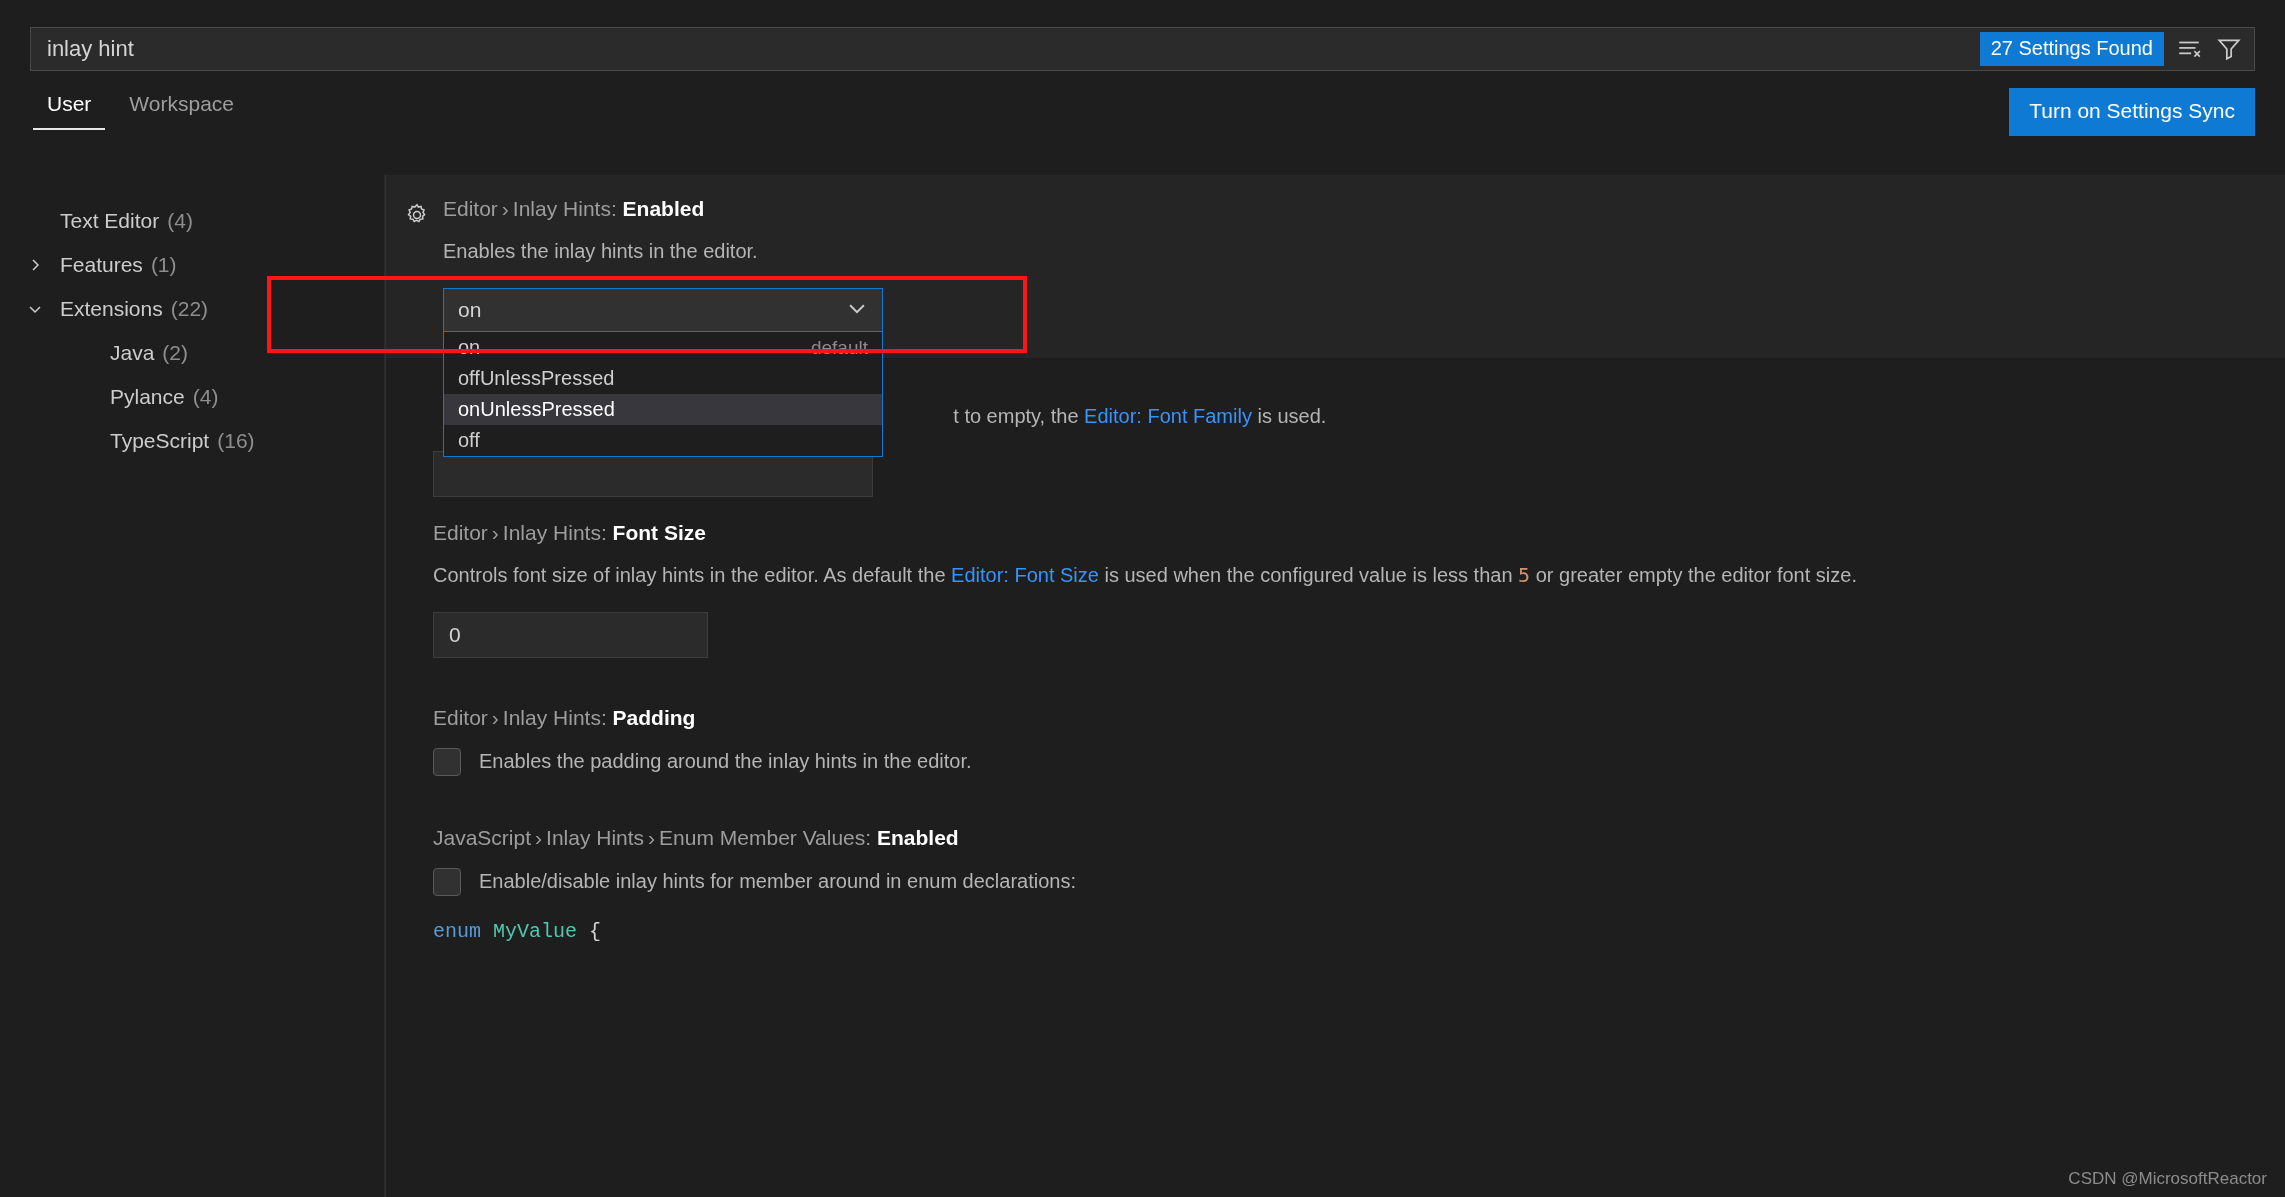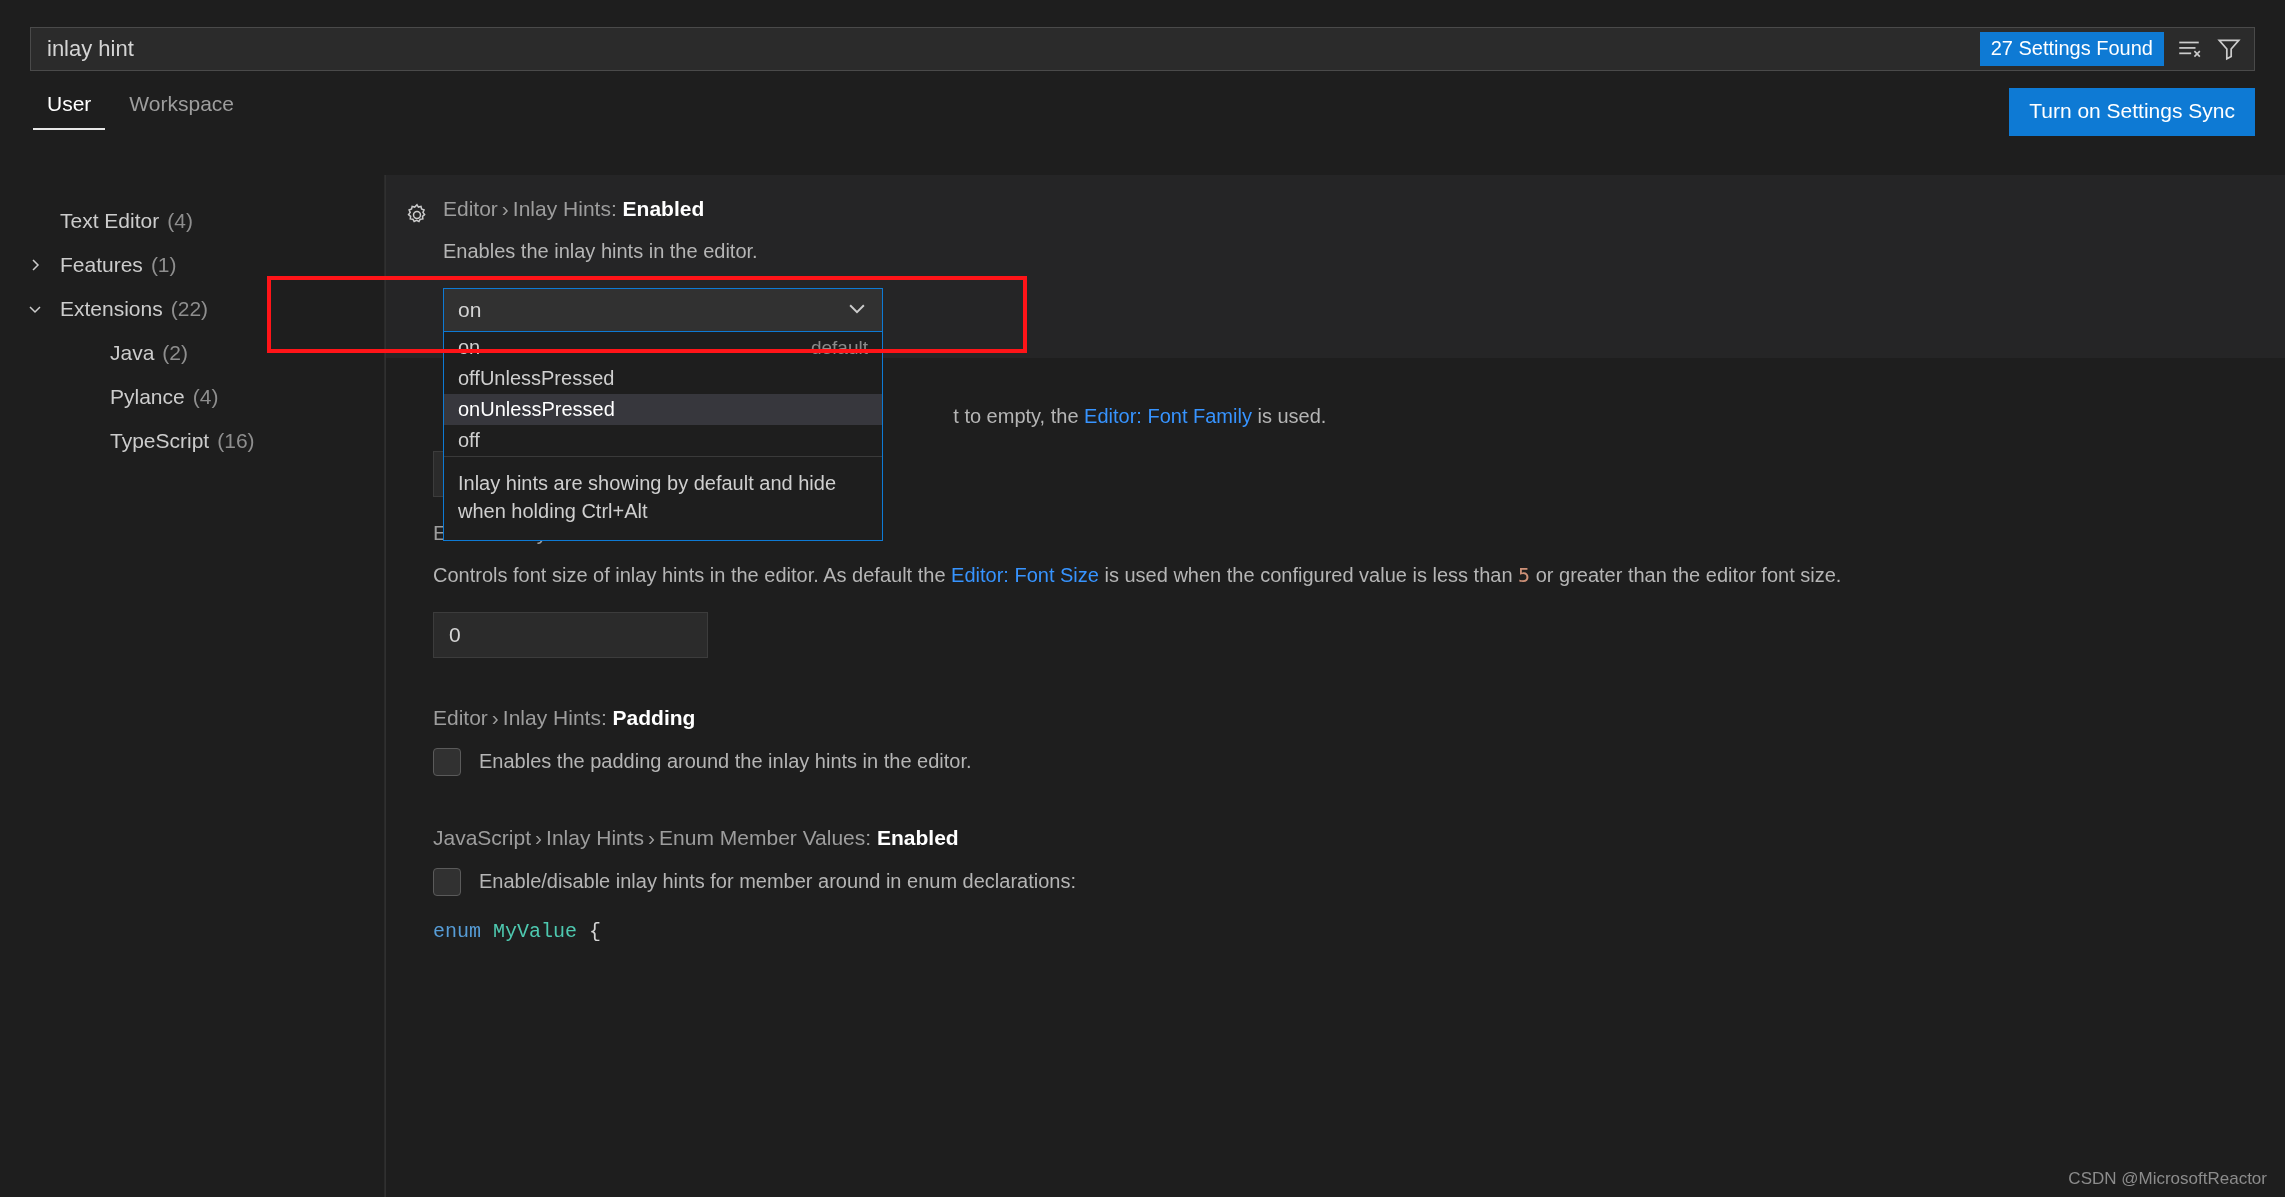--- a/index.html
+++ b/index.html
@@ -345,42 +345,41 @@
               </div>
               <div class="dd-option">
                 <span>offUnlessPressed</span>
               </div>
               <div class="dd-option focused">
                 <span>onUnlessPressed</span>
               </div>
               <div class="dd-option">
                 <span>off</span>
               </div>
-              <div class="dd-desc">Inlay hints are showing by default and hide when holding Ctrl+Alt</div>
             </div>
           </div>
         </div>
       </div>
 
       <div class="setting" style="padding-top:44px;">
         <div class="setting-row">
           <div class="setting-desc">
             <span style="visibility:hidden">Controls the font family of inlay hints in the editor. When se</span><span>t to empty, the </span><a href="#">Editor: Font Family</a><span> is used.</span>
           </div>
           <div class="text-input" style="width:440px; margin-top:20px;"></div>
         </div>
       </div>
 
       <div class="setting" style="padding-top:24px;">
         <div class="setting-row">
           <div class="setting-title">
             <span>Editor</span><span class="sep">›</span><span>Inlay Hints:</span> <b>Font Size</b>
           </div>
           <div class="setting-desc" style="max-width:1700px;">
-            <span>Controls font size of inlay hints in the editor. As default the </span><a href="#">Editor: Font Size</a><span> is used when the configured value is less than </span><code class="num">5</code><span> or greater than the editor font size.</span>
+            <span>Controls font size of inlay hints in the editor. As default the </span><a href="#">Editor: Font Size</a><span> is used when the configured value is less than </span><code class="num">5</code><span> or greater empty the editor font size.</span>
           </div>
           <div class="text-input" style="width:275px; margin-top:22px;">0</div>
         </div>
       </div>
 
       <div class="setting" style="padding-top:48px;">
         <div class="setting-row">
           <div class="setting-title">
             <span>Editor</span><span class="sep">›</span><span>Inlay Hints:</span> <b>Padding</b>
           </div>

